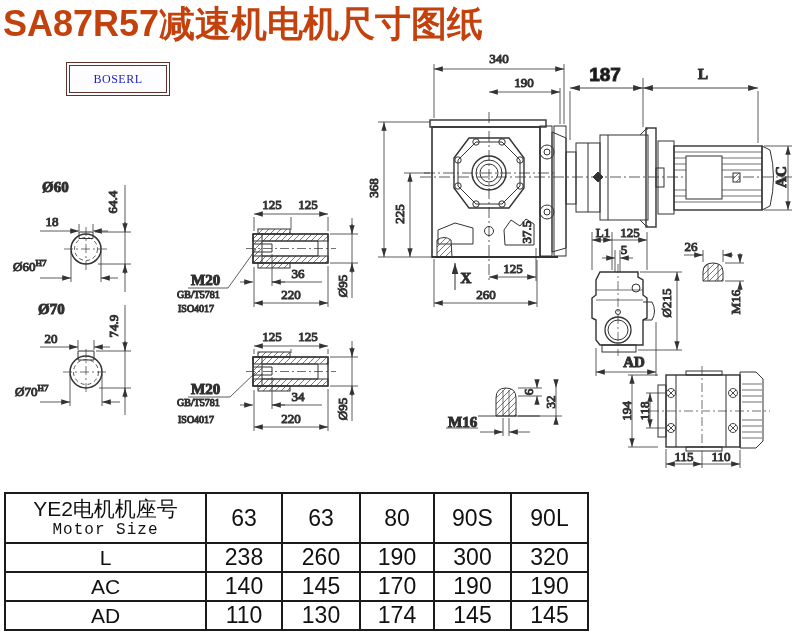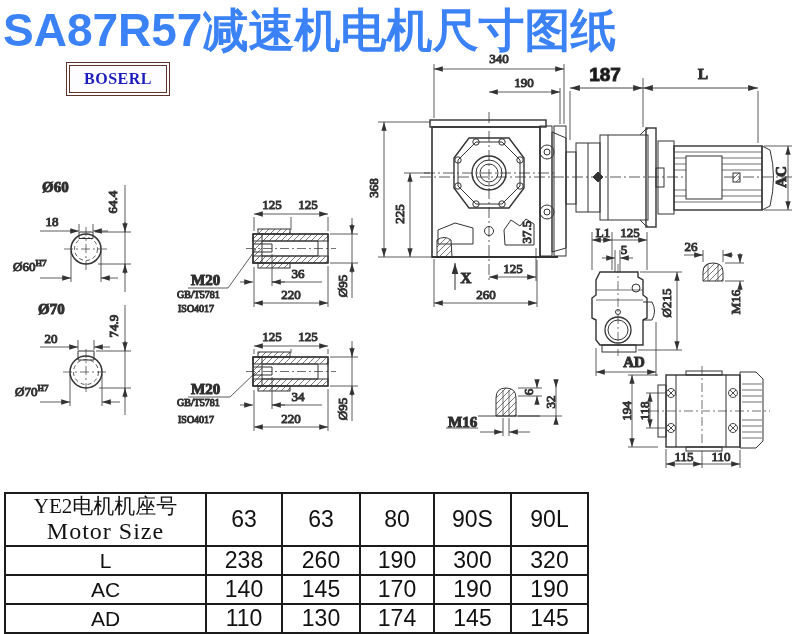--- a/index.html
+++ b/index.html
@@ -2,51 +2,51 @@
 <html><head>
 <meta charset="utf-8">
 <style>
   html,body{margin:0;padding:0;}
   body{
     width:800px;height:634px;position:relative;background:#fff;
     font-family:"Liberation Sans",sans-serif;overflow:hidden;
   }
   .page-title{
     position:absolute;left:3px;top:0px;
-    font-size:46px;font-weight:bold;color:#3b82f6;
+    font-size:36px;font-weight:bold;color:#c2410c;
     letter-spacing:0px;white-space:nowrap;
   }
   .logo-box{
     position:absolute;left:66px;top:62px;width:96px;height:26px;
     border:4px double #5f322b;background:#fdfdff;
     display:flex;align-items:center;justify-content:center;
   }
   .logo-text{
-    font-family:"Liberation Serif",serif;font-weight:bold;
-    font-size:16px;color:#1c1cbe;letter-spacing:.5px;line-height:1;
+    font-family:"Liberation Serif",serif;font-weight:normal;
+    font-size:12px;color:#1c1cbe;letter-spacing:.5px;line-height:1;
   }
   svg{position:absolute;left:0;top:0;}
   svg text{fill:#2b2b2b;font-family:"Liberation Serif",serif;font-size:13px;}
   text.big{font-size:15px;font-weight:bold;}
   text.bold187{font-family:"Liberation Sans",sans-serif;font-weight:bold;font-size:19px;fill:#111;}
   text.small{font-size:10px;}
   text.mid{text-anchor:middle;}
   .dim-table{
     position:absolute;left:4px;top:492px;border-collapse:collapse;
     table-layout:fixed;
   }
   .dim-table td{
     border:2px solid #1b1b1b;text-align:center;vertical-align:middle;
     padding:0;color:#111;background:#fff;
   }
   .dim-table .hdr-cell{width:199px;}
   .dim-table .num{font-size:23px;border-radius:23px;}
   .dim-table .rowlab{font-size:21px;}
-  .hdr-cn{font-size:21px;line-height:1.15;font-family:Liberation Serif, serif;}
-  .hdr-en{font-size:24px;font-family:Liberation Serif, serif;letter-spacing:1px;}
+  .hdr-cn{font-size:21px;line-height:1.15;font-family:Liberation Sans, sans-serif;}
+  .hdr-en{font-size:16px;font-family:Liberation Mono, monospace;letter-spacing:1px;}
   .c63{width:74px}.c71{width:76px}.c80{width:72px}.c90s{width:75px}.c90l{width:75px}
   .hrow{height:50px}.drow{height:27px}
 </style>
 </head>
 <body>
 
 <div class="page-title">SA87R57减速机电机尺寸图纸</div>
 
 <div class="logo-box">
   <span class="logo-text">BOSERL</span>

